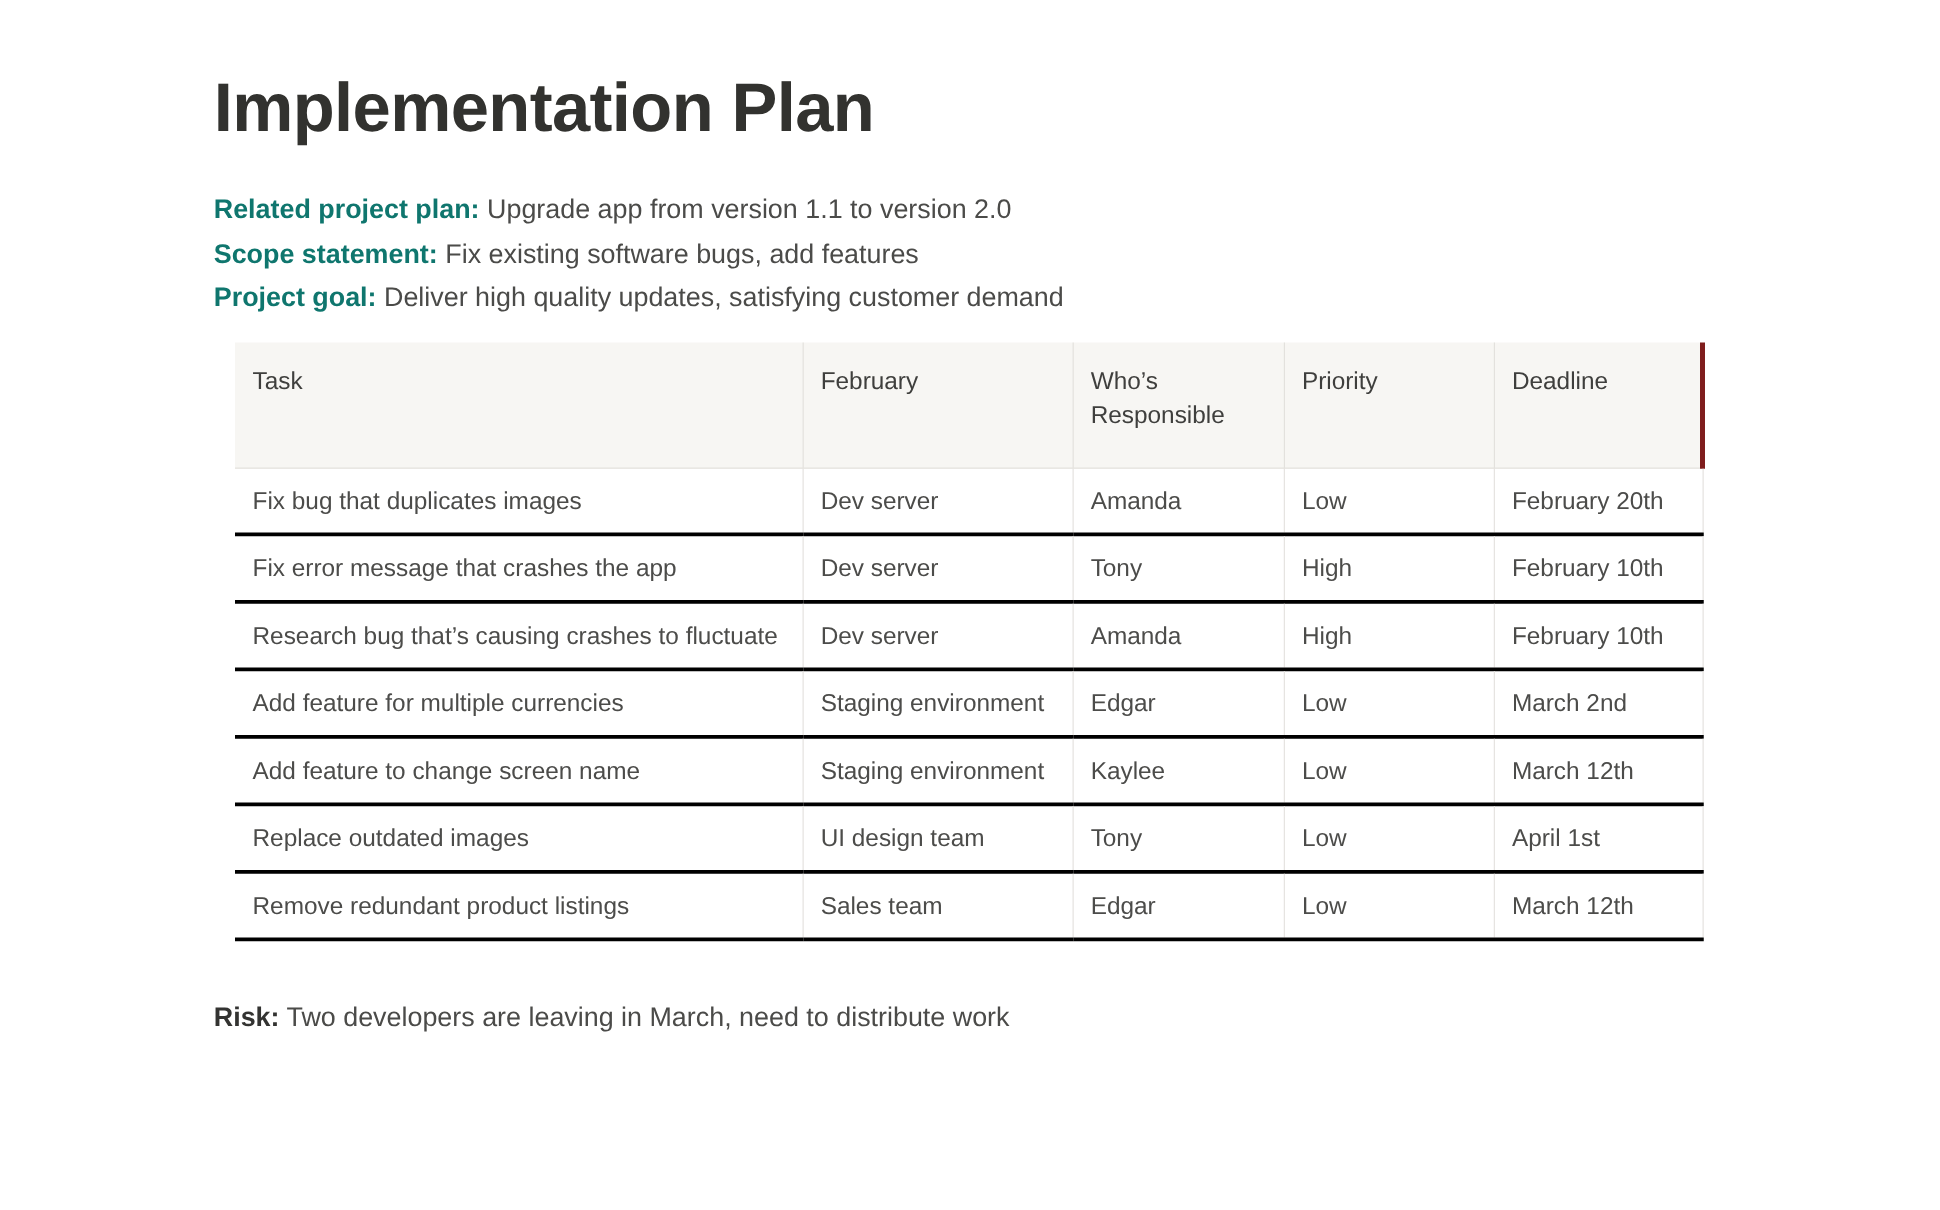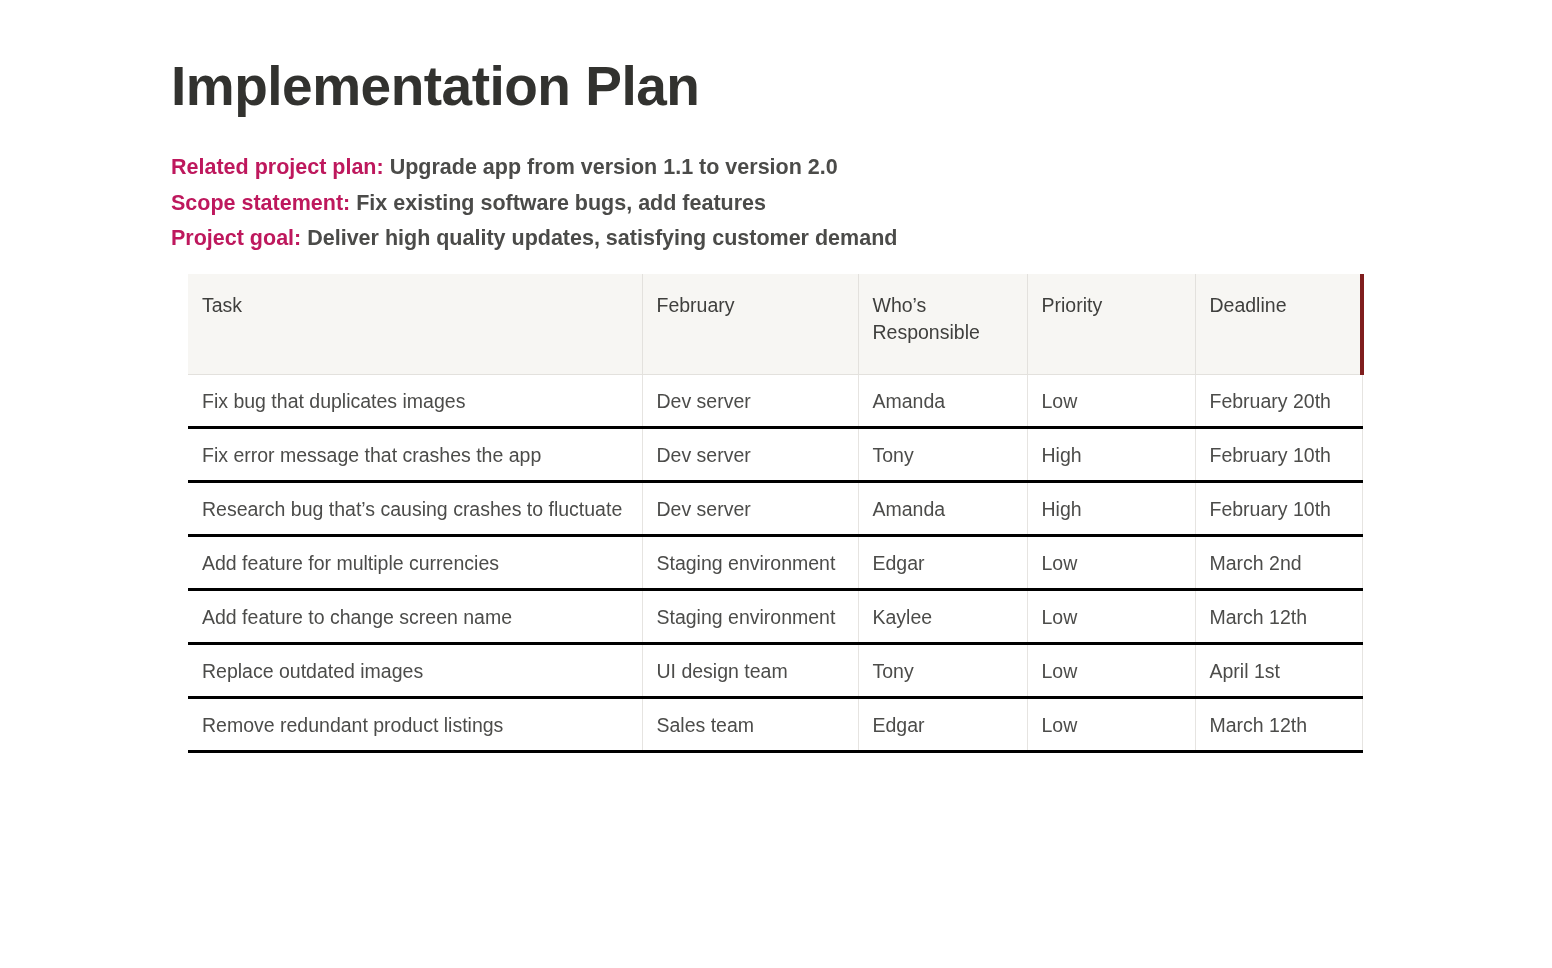--- a/index.html
+++ b/index.html
@@ -52,24 +52,24 @@
     width: 1100px;
   }
   .meta-line {
     font-size: 21.5px;
     line-height: 35.5px;
     color: #4b4b49;
     white-space: nowrap;
   }
   .meta-label {
     font-weight: 700;
-    color: #be185d;
+    color: #0f766e;
   }
   .meta-value {
-    font-weight: 700;
+    font-weight: 400;
     color: #4b4b49;
   }
 
   
   .plan-table-wrap {
     position: absolute;
     left: 17px;
     top: 274px;
     width: 1174px;
   }
@@ -231,16 +231,20 @@
             <td>Sales team</td>
             <td>Edgar</td>
             <td>Low</td>
             <td>March 12th</td>
           </tr>
         </tbody>
       </table>
     </div>
 
     <div class="notes-block">
+      <div class="note-line nowrap">
+        <span class="note-label">Risk:</span>
+        <span class="note-value">Two developers are leaving in March, need to distribute work</span>
+      </div>
     </div>
 
   </div>
 </div>
 
 </body></html>

